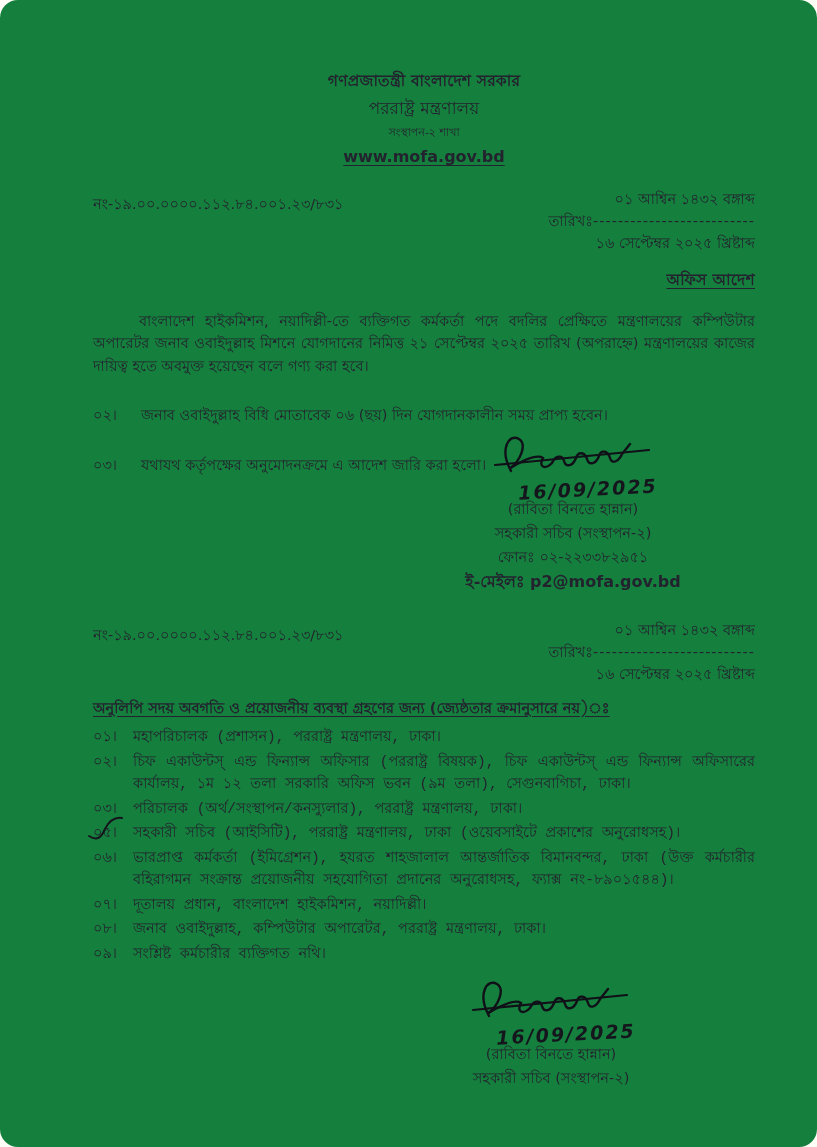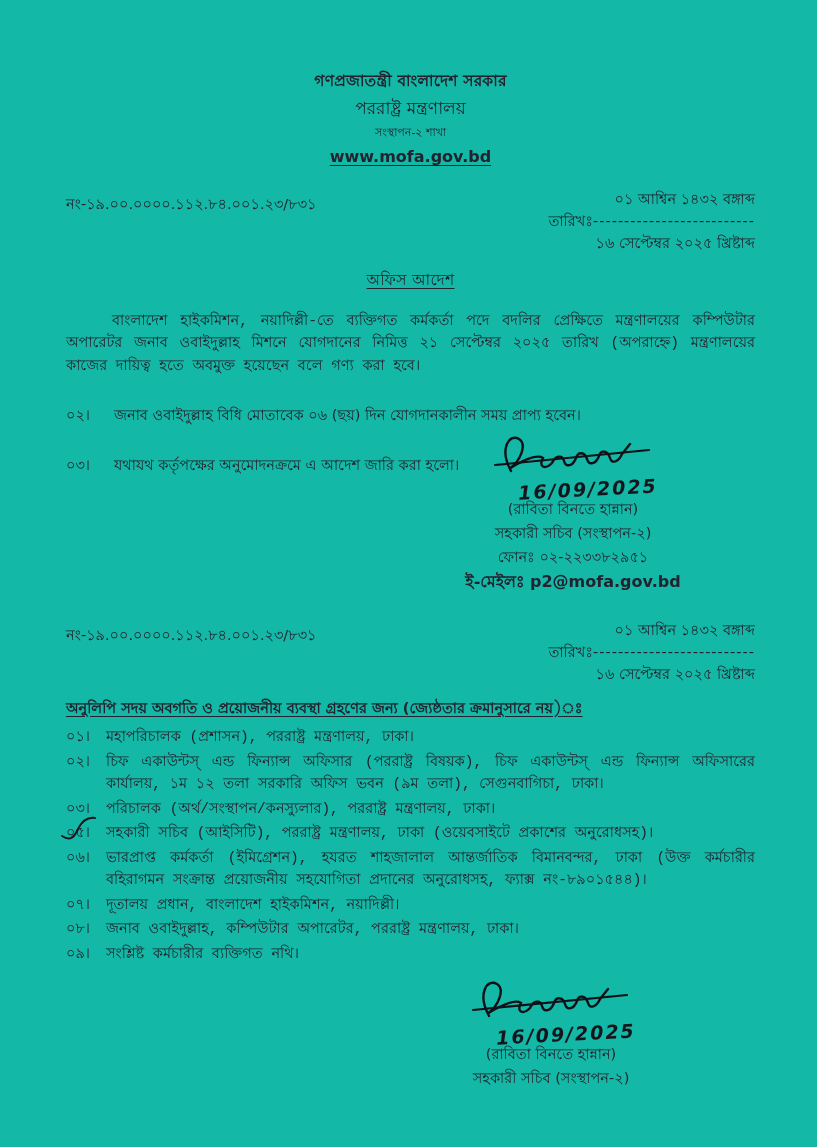--- a/index.html
+++ b/index.html
@@ -6,25 +6,26 @@
   html, body { background: #fffef6; }
   body {
     font-family: "DejaVu Sans", sans-serif;
     color: #23232f;
   }
   .page {
     position: relative;
     width: 817px;
     height: 1147px;
     margin: 0 auto;
-    background: #14b8a6;
+    background: #15803d;
     overflow: hidden;
-    padding: 70px 62px 0 66px;
+    padding: 70px 62px 0 93px;
     font-size: 14.5px;
     line-height: 1.5;
+    border-radius: 18px;
   }
   
   .letterhead { text-align: center; }
   .letterhead .gov   { font-size: 15.5px; font-weight: bold; letter-spacing: .2px; }
   .letterhead .min   { font-size: 17px; margin-top: 3px; }
   .letterhead .sec   { font-size: 11px; margin-top: 3px; }
   .letterhead .site  {
     display: inline-block;
     font-size: 16px; font-weight: bold;
     text-decoration: underline;
@@ -37,37 +38,36 @@
     justify-content: space-between;
     align-items: flex-start;
     margin-top: 20px;
   }
   .memo-row .ref { margin-top: 5px; font-size: 14.5px; white-space: nowrap; }
   .memo-row .dates { text-align: right; font-size: 14.5px; }
   .memo-row .dates .tarikh { white-space: nowrap; }
   .memo-row .dates .dashes { letter-spacing: 1px; }
   
   .title {
-    text-align: center;
+    text-align: right;
     font-size: 15.5px;
-    font-weight: normal;
+    font-weight: bold;
     margin-top: 14px;
     letter-spacing: .3px;
   }
   .title span {
     text-decoration: underline;
     text-underline-offset: 3px;
   }
   
   .body-para {
     margin-top: 18px;
     text-align: justify;
     text-indent: 46px;
     line-height: 1.55;
-    font-family: Liberation Mono, monospace;
   }
   
   .num-row { display: flex; align-items: flex-start; }
   .num-row .num { flex: none; position: relative; }
   .num-row .txt { flex: 1; text-align: justify; }
   #clauses .num-row { margin-top: 28px; }
   #clauses .num { width: 48px; }
   #dist-list { margin-top: 8px; }
   #dist-list .num-row { margin-top: 3px; font-family: Liberation Mono, monospace; }
   #dist-list .num { width: 40px; }

